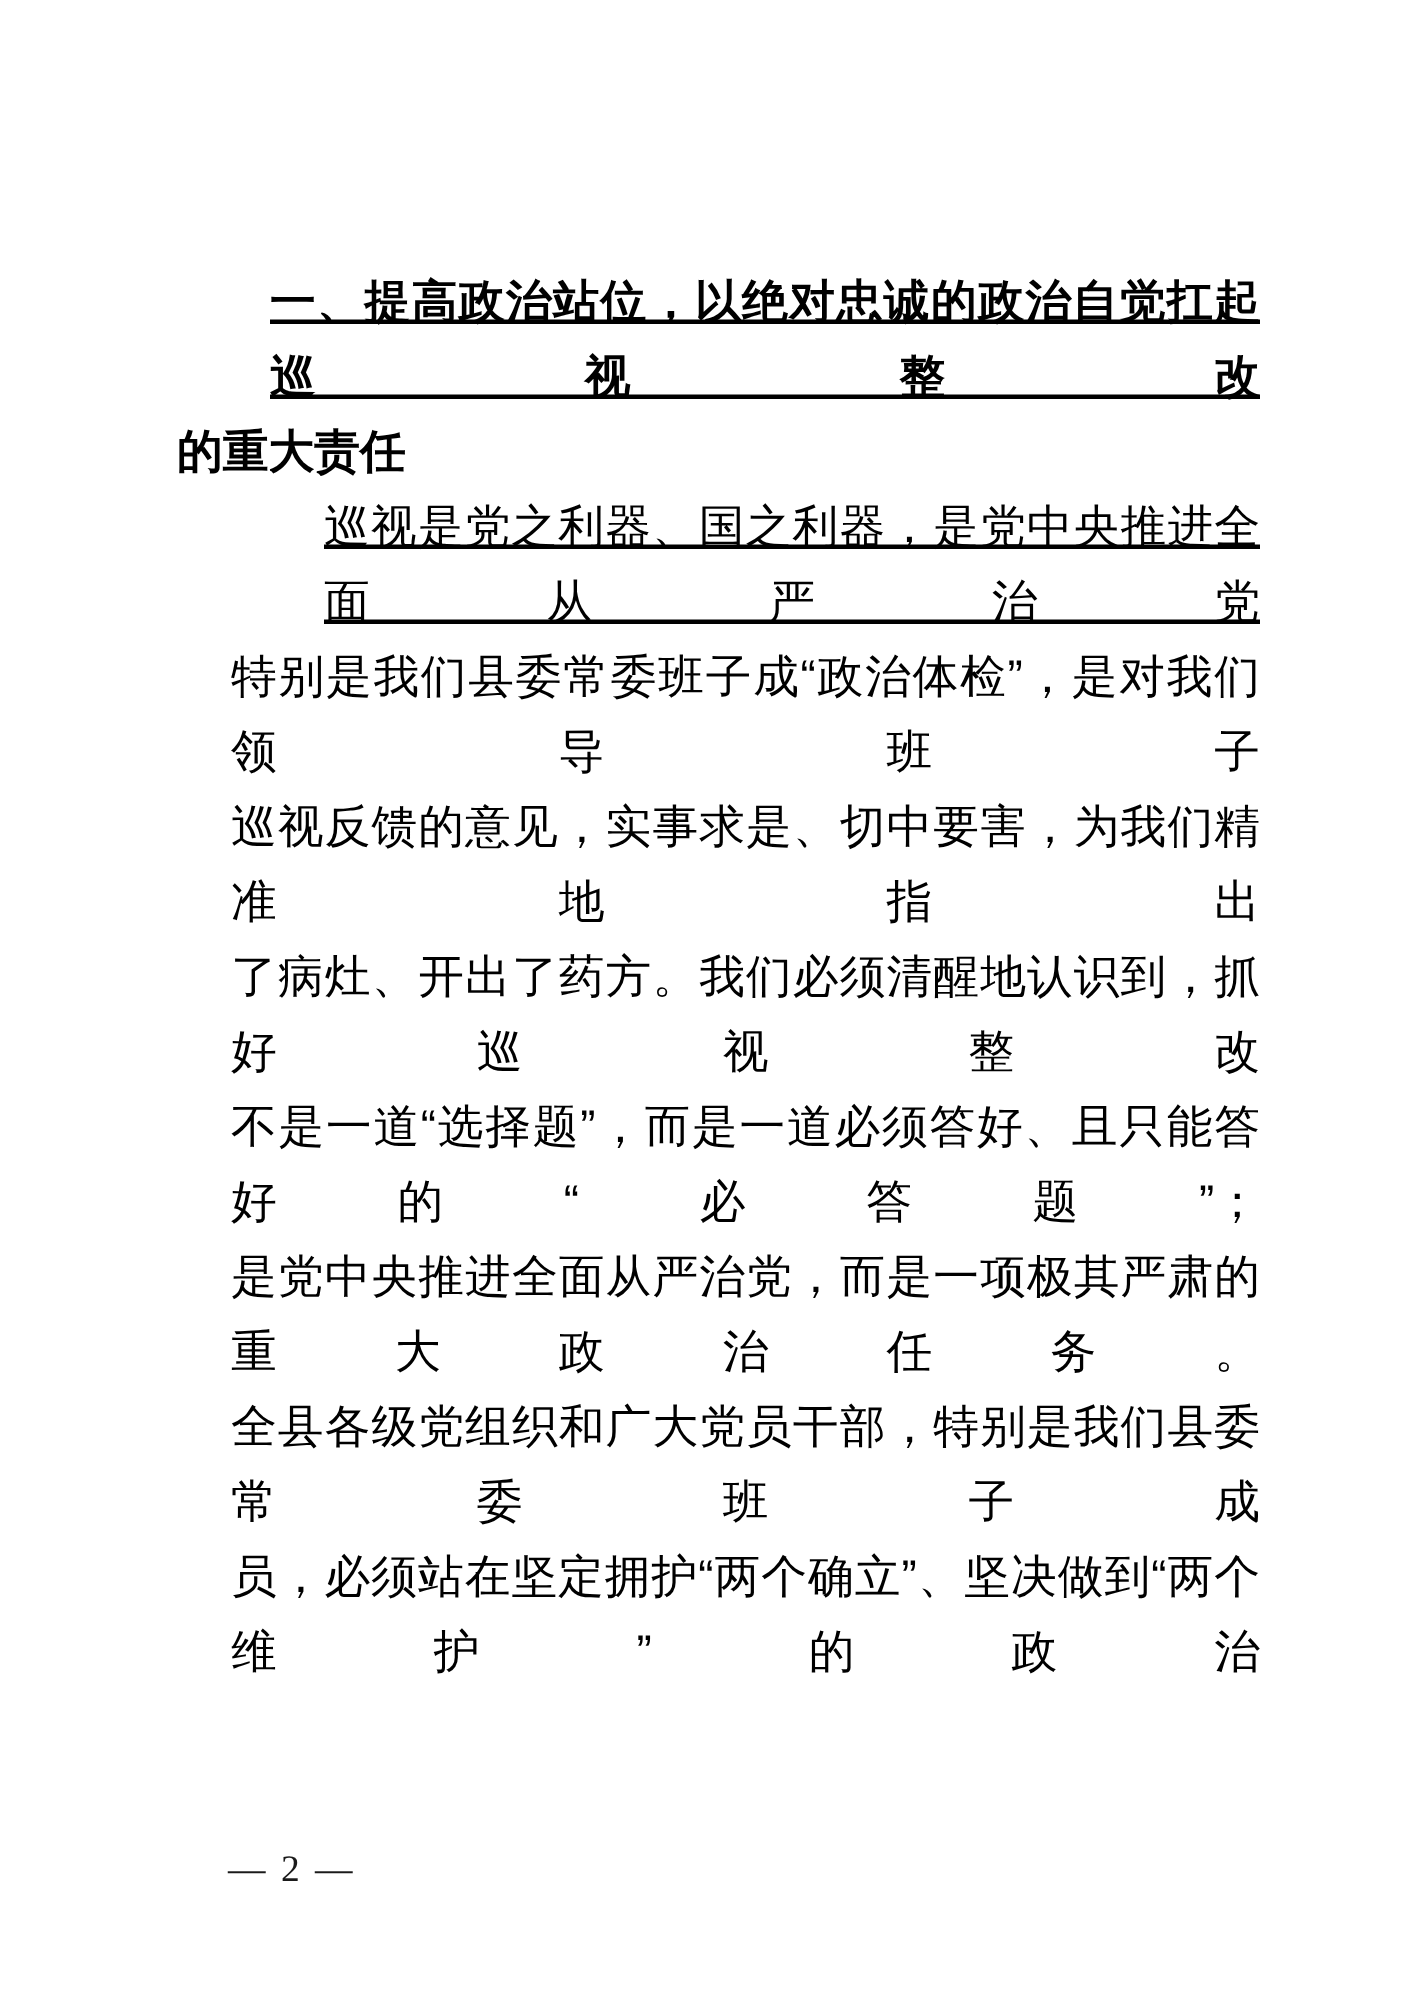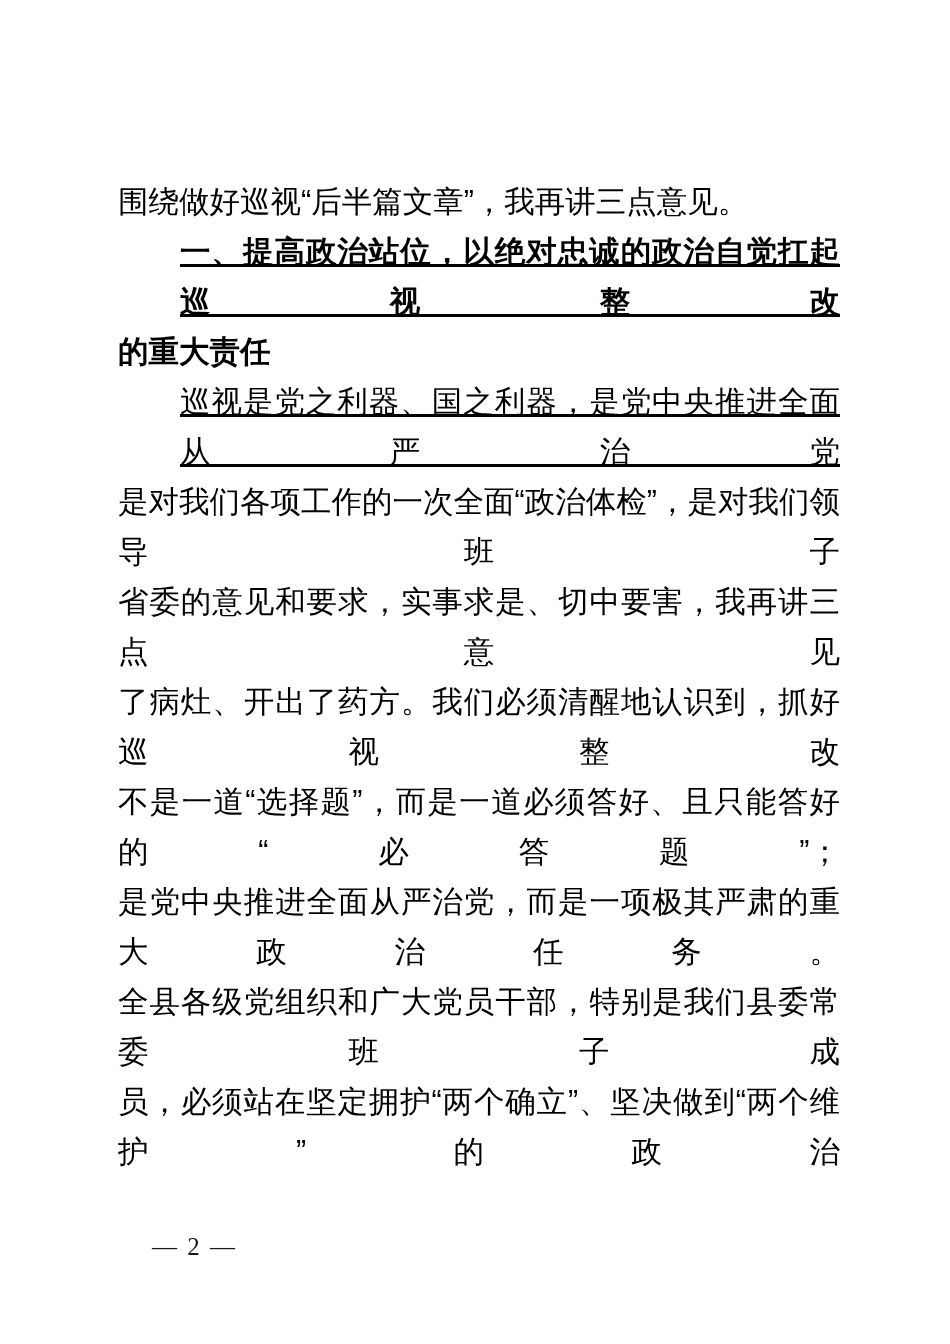--- a/index.html
+++ b/index.html
@@ -30,20 +30,21 @@
     line-height: 50px;
     color: #000000;
     letter-spacing: 0px;
     white-space: pre;
     font-weight: 400;
   }
   .line.justify {
     white-space: normal;
     text-align: justify;
     text-align-last: justify;
+    margin-left: 36px;
   }
   .heading {
     font-size: 30.5px;
     line-height: 50px;
     color: #000000;
     font-weight: 700;
     white-space: pre;
   }
   .heading.justify {
     white-space: normal;
@@ -65,28 +66,27 @@
     white-space: pre;
   }
 </style>
 </head>
 <body>
 
 <div class="page">
 
   <div class="content">
 
-    <div class="line">围绕做好巡视“后半篇文章”，我再讲三点意见。</div>
 
     <div class="heading justify indent2">一、提高政治站位，以绝对忠诚的政治自觉扛起巡视整改</div>
     <div class="heading">的重大责任</div>
 
     <div class="line justify indent2">巡视是党之利器、国之利器，是党中央推进全面从严治党</div>
-    <div class="line justify">是对我们各项工作的一次全面“政治体检”，是对我们领导班子</div>
-    <div class="line justify">省委的意见和要求，实事求是、切中要害，我再讲三点意见</div>
+    <div class="line justify">特别是我们县委常委班子成“政治体检”，是对我们领导班子</div>
+    <div class="line justify">巡视反馈的意见，实事求是、切中要害，为我们精准地指出</div>
     <div class="line justify">了病灶、开出了药方。我们必须清醒地认识到，抓好巡视整改</div>
     <div class="line justify">不是一道“选择题”，而是一道必须答好、且只能答好的“必答题”；</div>
     <div class="line justify">是党中央推进全面从严治党，而是一项极其严肃的重大政治任务。</div>
     <div class="line justify">全县各级党组织和广大党员干部，特别是我们县委常委班子成</div>
     <div class="line justify">员，必须站在坚定拥护“两个确立”、坚决做到“两个维护”的政治</div>
 
   </div>
 
   <div class="footer">— 2 —</div>
 

